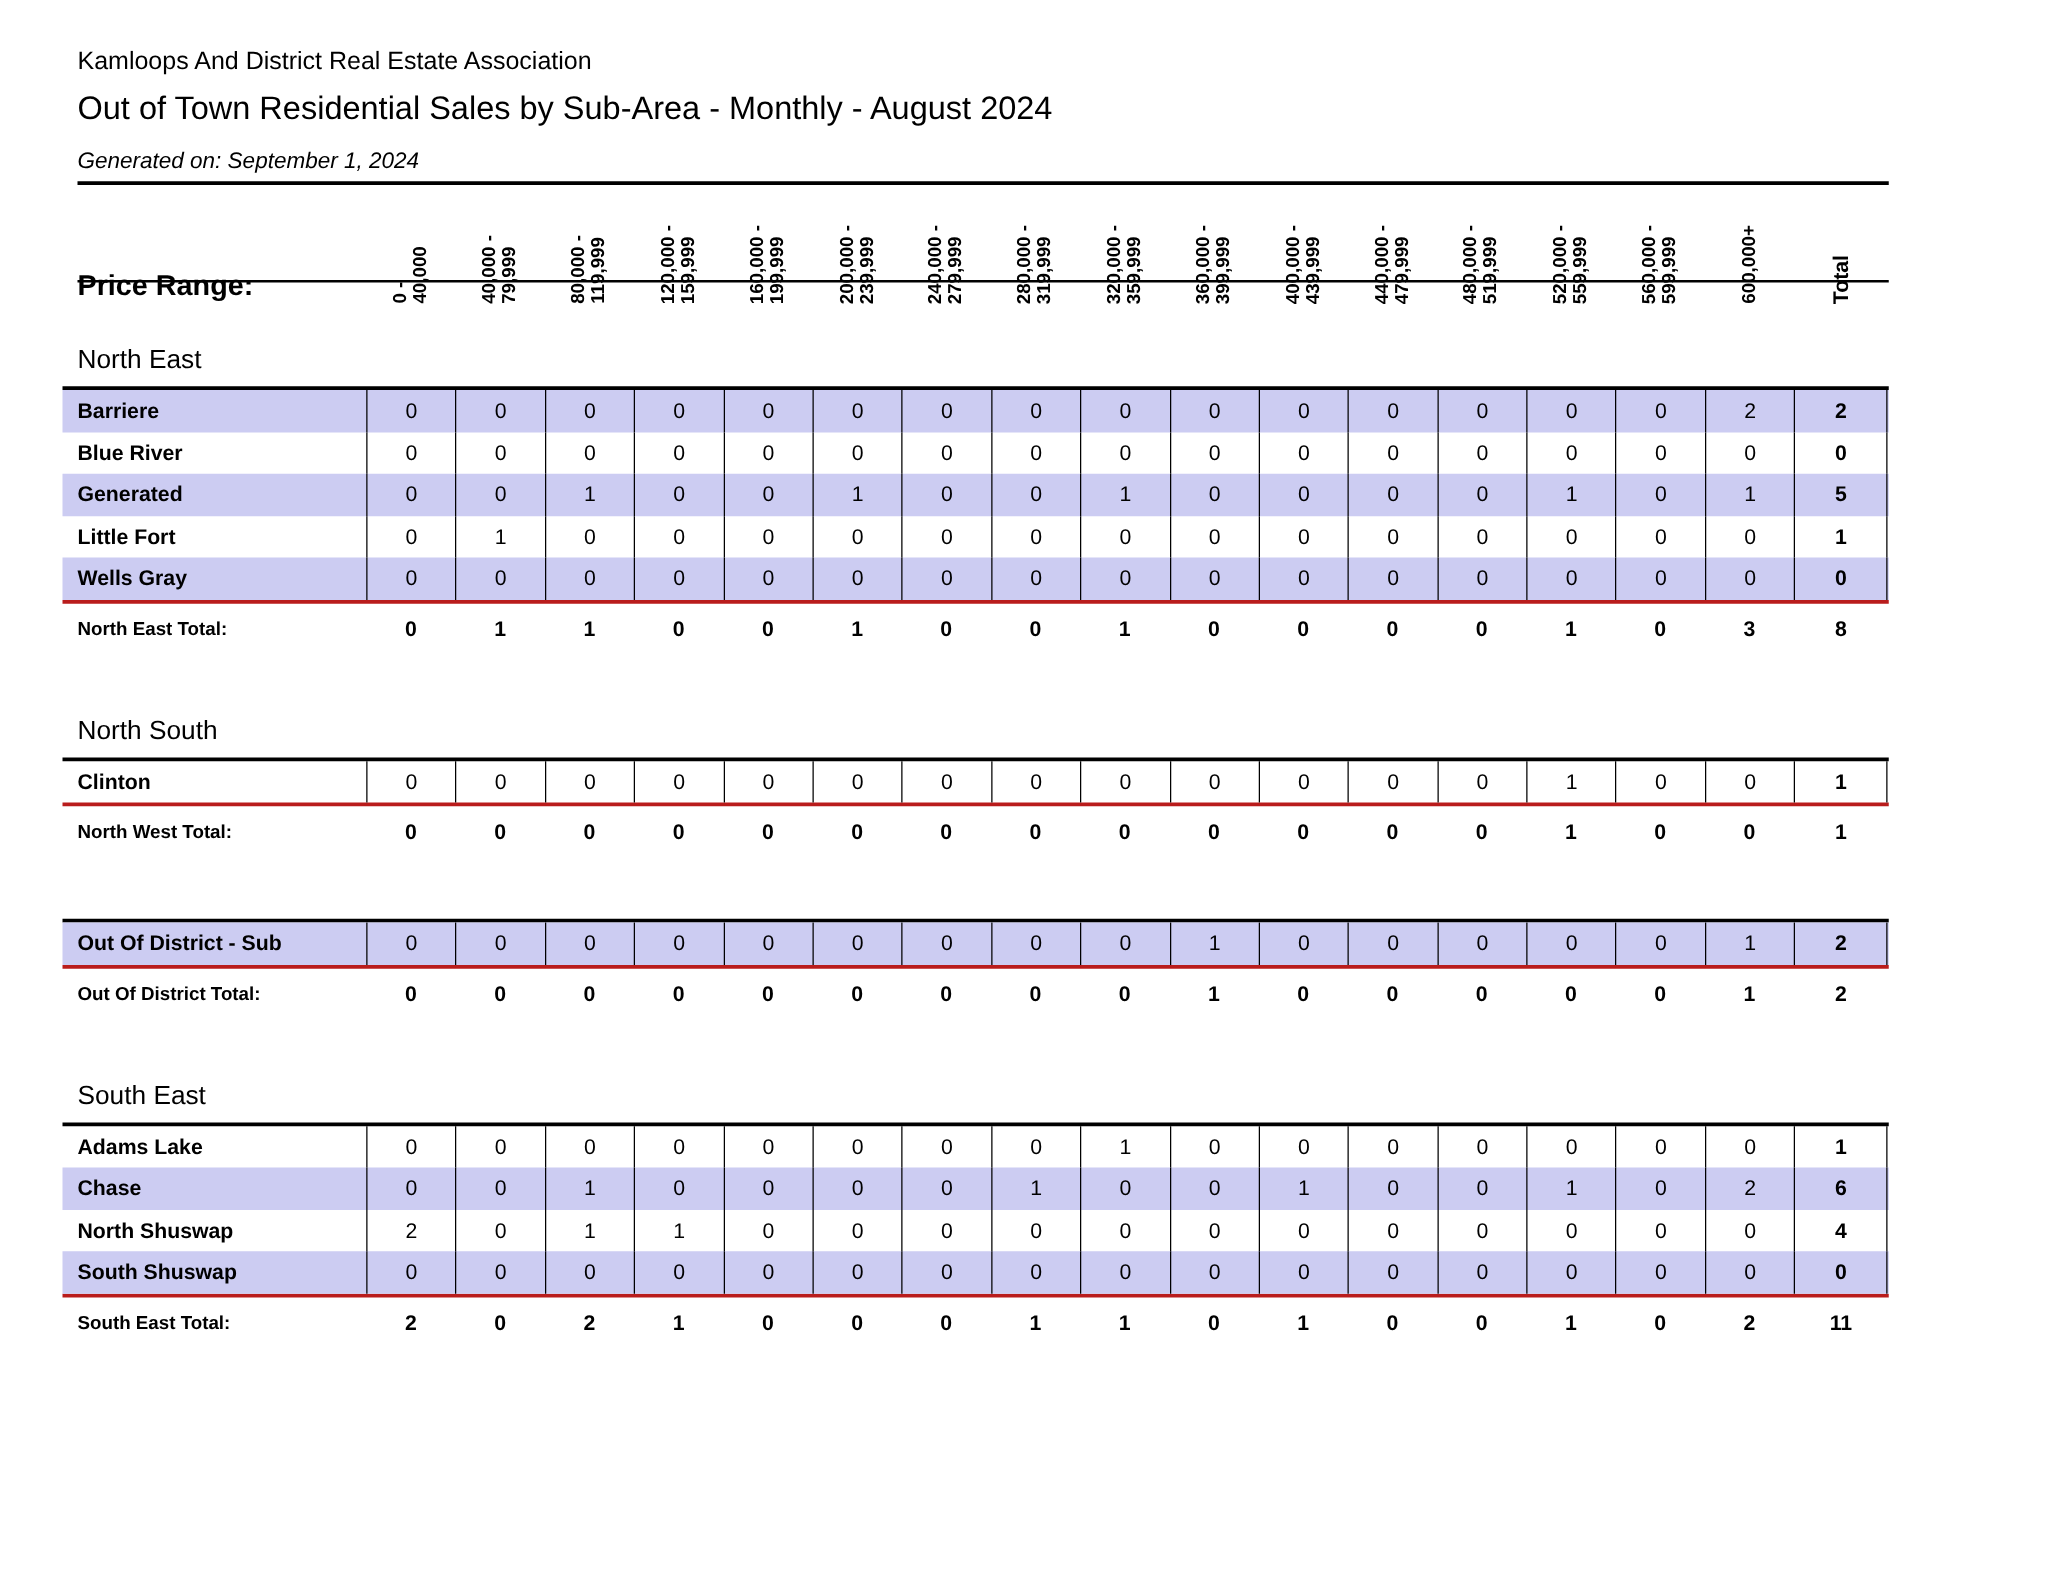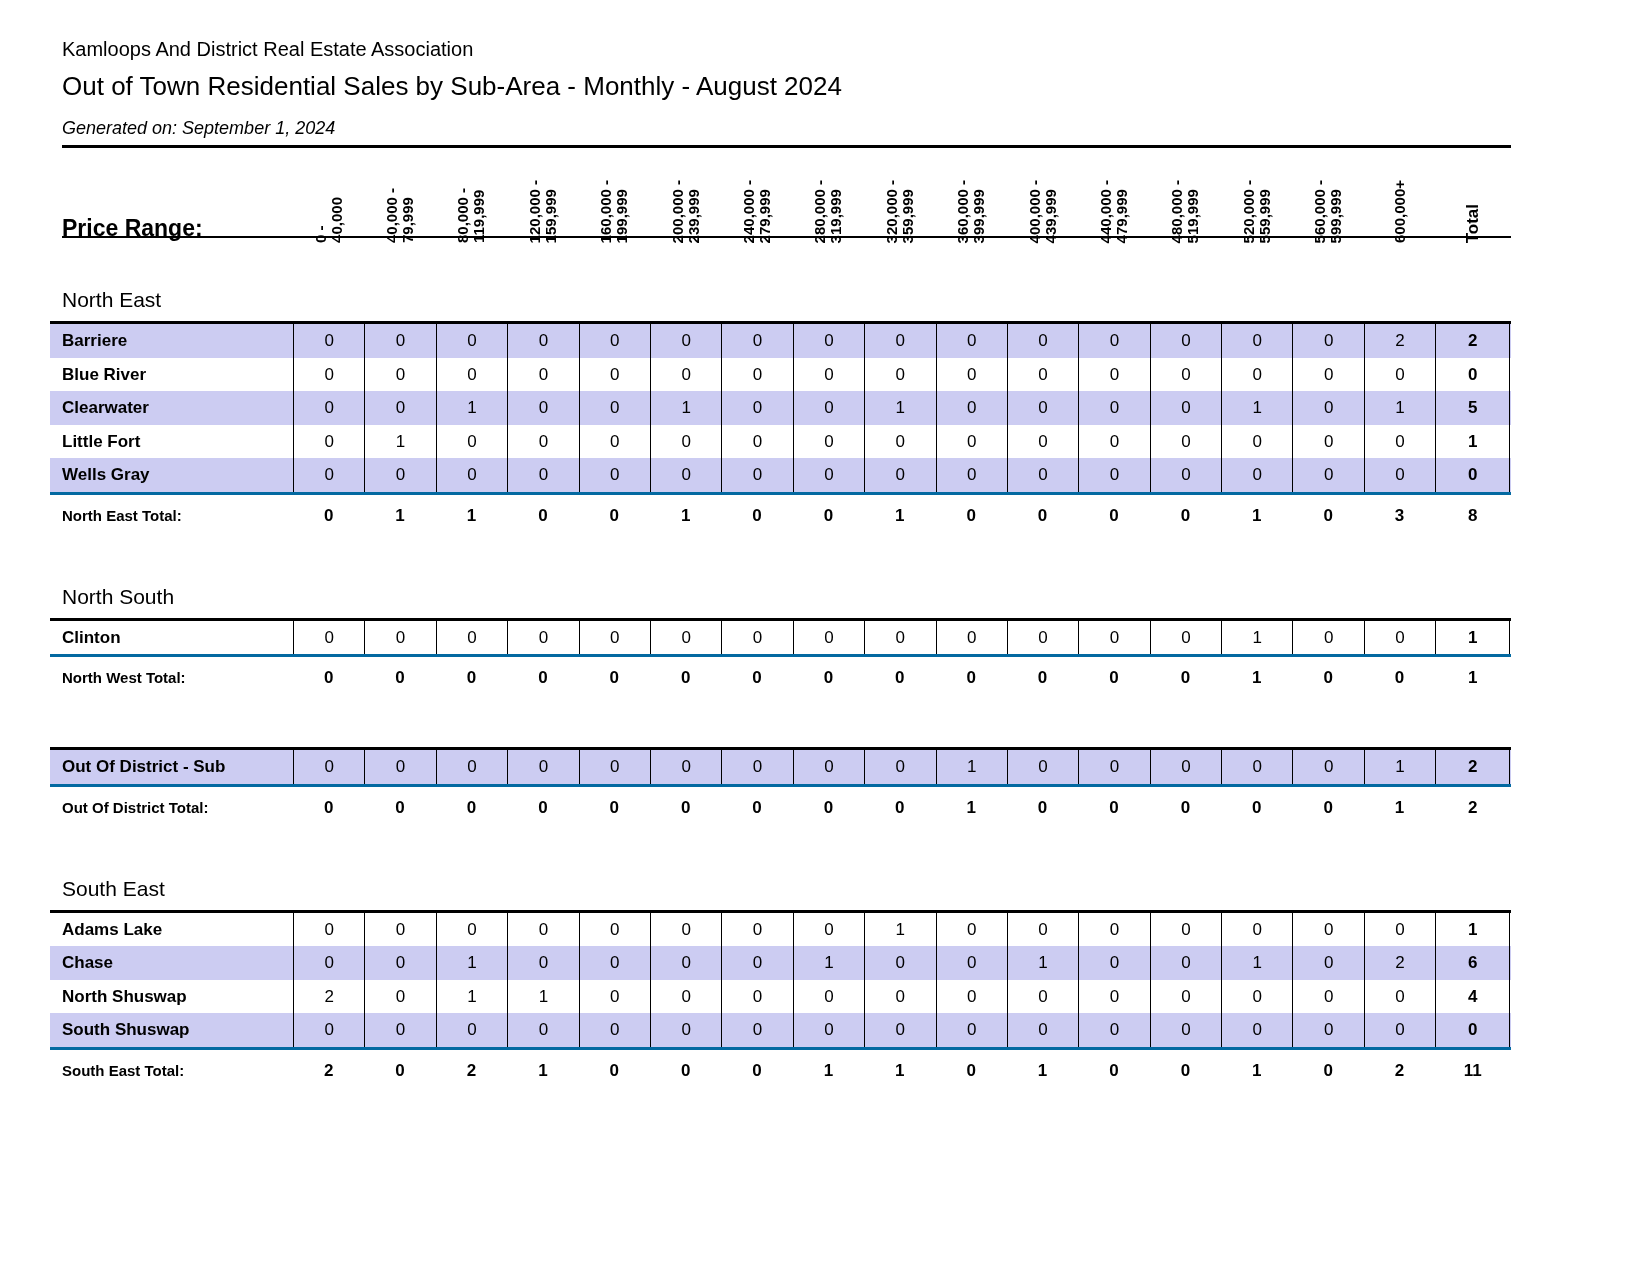--- a/index.html
+++ b/index.html
@@ -9,29 +9,29 @@
   .inner { width:1461px; }
 
   .org-name { font-size:20px; margin-left:12px; }
   .report-title { font-size:26px; font-weight:normal; margin-left:12px; margin-top:10px; }
   .generated { font-size:18px; font-style:italic; margin-left:12px; margin-top:16px; }
   .rule-thick { border-top:3px solid #000; margin-left:12px; margin-top:6px; }
   .rule-med { border-top:2.5px solid #000; margin-left:12px; }
 
   .grid { display:grid; grid-template-columns:243px repeat(16, 71.4px) 75px; width:1461px; }
 
-  .colhead-row { height:88px; align-items:end; }
+  .colhead-row { height:76px; align-items:end; }
   .price-label { font-size:23px; font-weight:bold; padding-left:12px; padding-bottom:4px; align-self:end; }
   .colhead-cell { display:flex; justify-content:center; align-items:flex-end; height:98px; padding-bottom:3px; }
   .rot { writing-mode:vertical-rl; transform:rotate(180deg); white-space:pre; font-size:15px; font-weight:bold; line-height:16px; }
   .rot-total { font-size:17px; }
 
   .section { margin-top:50px; }
   .section-title { font-size:21px; font-weight:normal; margin-left:12px; margin-bottom:9px; }
-  .datatable { border-top:3px solid #000; border-bottom:3px solid #0369a1; }
+  .datatable { border-top:3px solid #000; border-bottom:3px solid #b91c1c; }
   .row { height:33.5px; }
   .row.shaded { background:#ccccf2; }
   .row-label { font-size:17px; font-weight:bold; padding-left:12px; line-height:33.5px; white-space:nowrap; overflow:hidden; }
   .cell { font-size:17px; text-align:center; line-height:33.5px; border-left:1.5px solid #000; }
   .cell.total { font-weight:bold; border-right:1.5px solid #000; }
 
   .total-row { padding-top:9px; height:40px; }
   .total-label { font-size:15px; font-weight:bold; padding-left:12px; line-height:24px; white-space:nowrap; }
   .tcell { font-size:17px; font-weight:bold; text-align:center; line-height:24px; }
 </style>
@@ -155,21 +155,21 @@
               <div class="cell">0</div>
               <div class="cell">0</div>
               <div class="cell">0</div>
               <div class="cell">0</div>
               <div class="cell">0</div>
               <div class="cell">0</div>
               <div class="cell">0</div>
               <div class="cell total">0</div>
             </div>
             <div class="grid row shaded">
-              <div class="row-label">Clearwater</div>
+              <div class="row-label">Generated</div>
               <div class="cell">0</div>
               <div class="cell">0</div>
               <div class="cell">1</div>
               <div class="cell">0</div>
               <div class="cell">0</div>
               <div class="cell">1</div>
               <div class="cell">0</div>
               <div class="cell">0</div>
               <div class="cell">1</div>
               <div class="cell">0</div>

